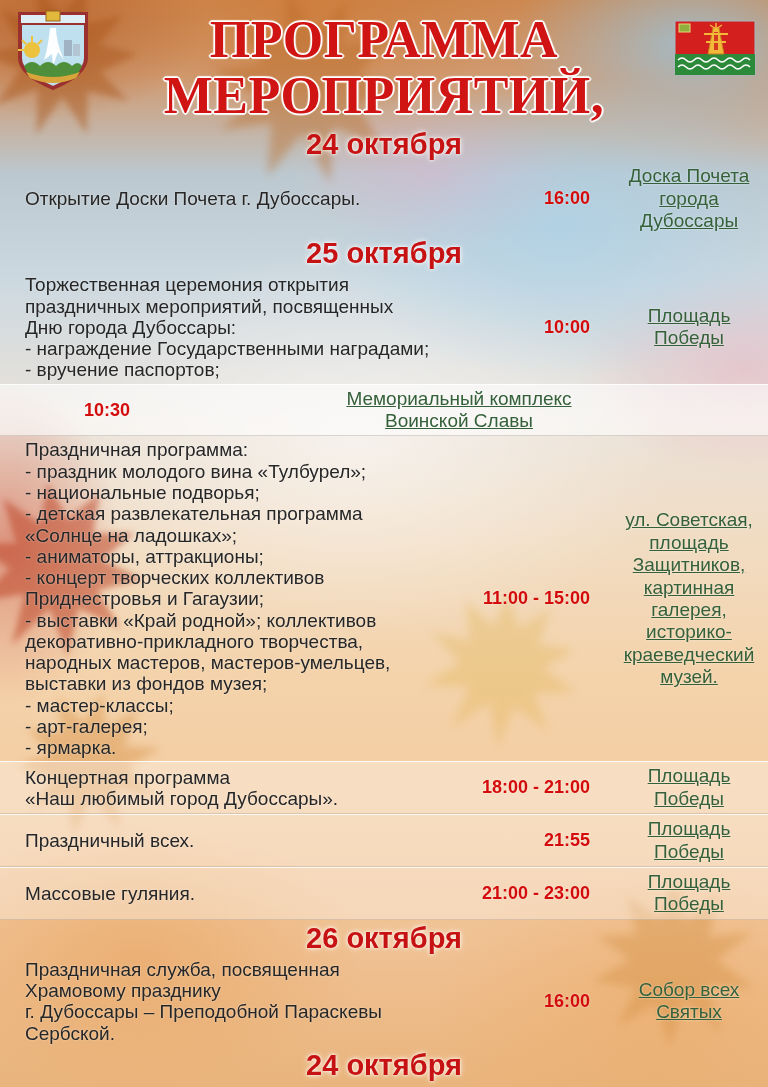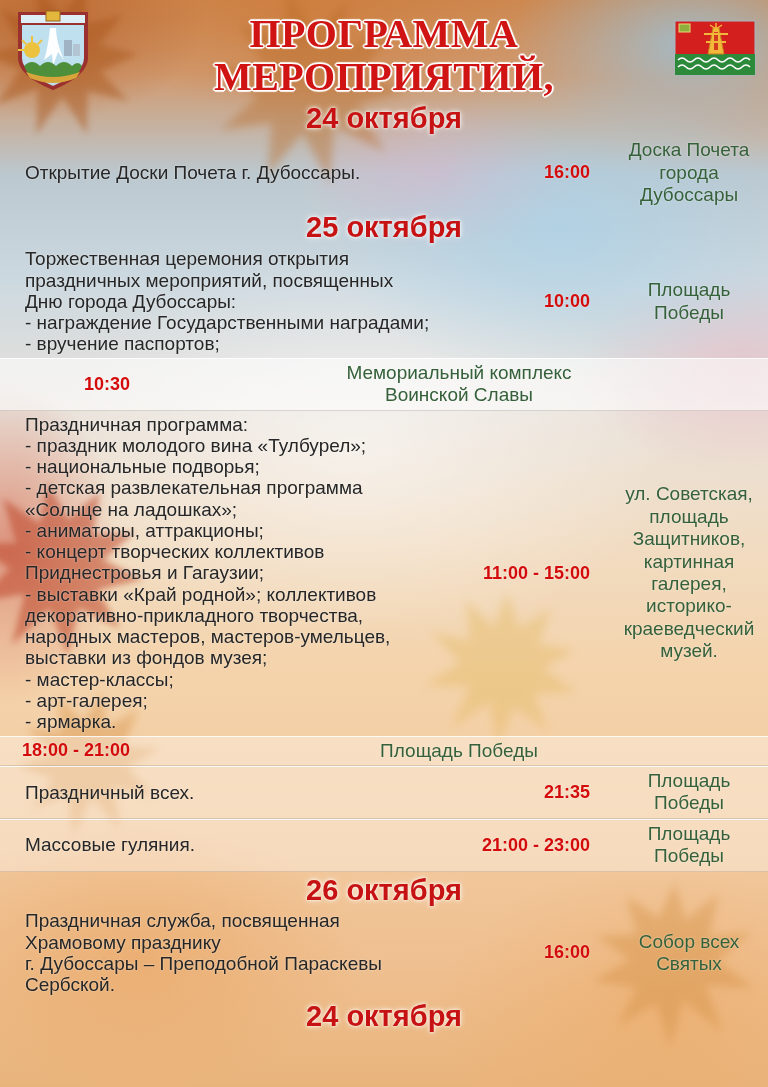--- a/index.html
+++ b/index.html
@@ -26,21 +26,21 @@
 
   
   .hdr{display:flex;align-items:flex-start;padding:8px 12px 2px;}
   .hdr .titles{flex:1;text-align:center;padding-top:4px;}
   .t1,.t2{
     font-family:"Liberation Serif", serif;font-weight:bold;color:#d01414;
     text-shadow:-1px -1px 0 #fff,1px -1px 0 #fff,-1px 1px 0 #fff,1px 1px 0 #fff,
                 -2px 0 1px rgba(255,255,255,.9),2px 0 1px rgba(255,255,255,.9),
                 0 -2px 1px rgba(255,255,255,.9),0 2px 1px rgba(255,255,255,.9);
   }
-  .t1{font-size:40px;line-height:1.08;letter-spacing:.5px;}
+  .t1{font-size:52px;line-height:1.08;letter-spacing:.5px;}
   .t2{font-size:35px;line-height:1.12;}
 
   
   .date-h{
     text-align:center;font-size:29px;font-weight:bold;color:#c61212;
     margin:3px 12px 1px;line-height:1.1;
     text-shadow:0 0 3px rgba(255,255,255,.95),0 0 6px rgba(255,255,255,.8);
   }
   .row{display:flex;align-items:center;padding:3px 0;gap:20px;}
   .row.striped{
@@ -57,21 +57,21 @@
     width:440px;box-sizing:border-box;padding:0 10px 0 25px;
     font-size:19px;line-height:1.12;color:#262626;white-space:pre-line;
     text-shadow:0 0 2px rgba(255,255,255,.55);
   }
   .time{
     width:130px;text-align:right;font-weight:bold;font-size:18px;color:#d40b0b;
     text-shadow:0 0 2px rgba(255,255,255,.6);
   }
   .loc{
     flex:1;text-align:center;font-size:19px;line-height:1.18;color:#35613a;
-    padding:0 4px;white-space:pre-line;text-shadow:0 0 2px rgba(255,255,255,.55);
+    padding:0 4px;white-space:pre-line;text-shadow:0 0 2px rgba(255,255,255,.55);text-decoration:underline;
   }
 </style>
 </head>
 <body>
 
 <div class="page">
 
   <svg class="leaf" style="left:-20px;top:-18px;width:160px;height:160px;opacity:.45;filter:blur(3px);transform:rotate(18deg);" viewBox="0 0 100 100">
       <path fill="#a85418" d="M50 0 58 22 78 10 70 32 95 30 76 48 98 60 72 62 80 88 58 70 50 98 42 70 20 88 28 62 2 60 24 48 5 30 30 32 22 10 42 22Z"></path>
     </svg>
@@ -159,26 +159,28 @@
 - арт-галерея;
 - ярмарка.</div>
         <div class="time">11:00 - 15:00</div>
         <div class="loc">ул. Советская,
 площадь Защитников,
 картинная галерея,
 историко-
 краеведческий музей.</div>
       </div>
       <div class="row striped">
+        <div class="desc">Концертная программа
+«Наш любимый город Дубоссары».</div>
         <div class="time">18:00 - 21:00</div>
         <div class="loc">Площадь Победы</div>
       </div>
       <div class="row striped">
         <div class="desc">Праздничный всех.</div>
-        <div class="time">21:35</div>
+        <div class="time">21:55</div>
         <div class="loc">Площадь Победы</div>
       </div>
       <div class="row striped">
         <div class="desc">Массовые гуляния.</div>
         <div class="time">21:00 - 23:00</div>
         <div class="loc">Площадь Победы</div>
       </div>
 
       <h2 class="date-h">26 октября</h2>
       <div class="row">

